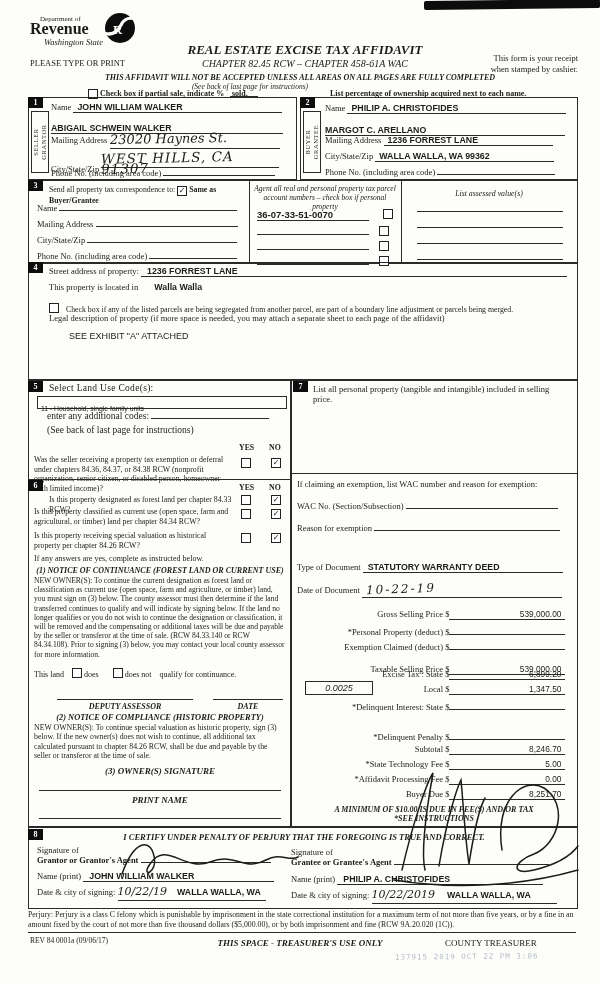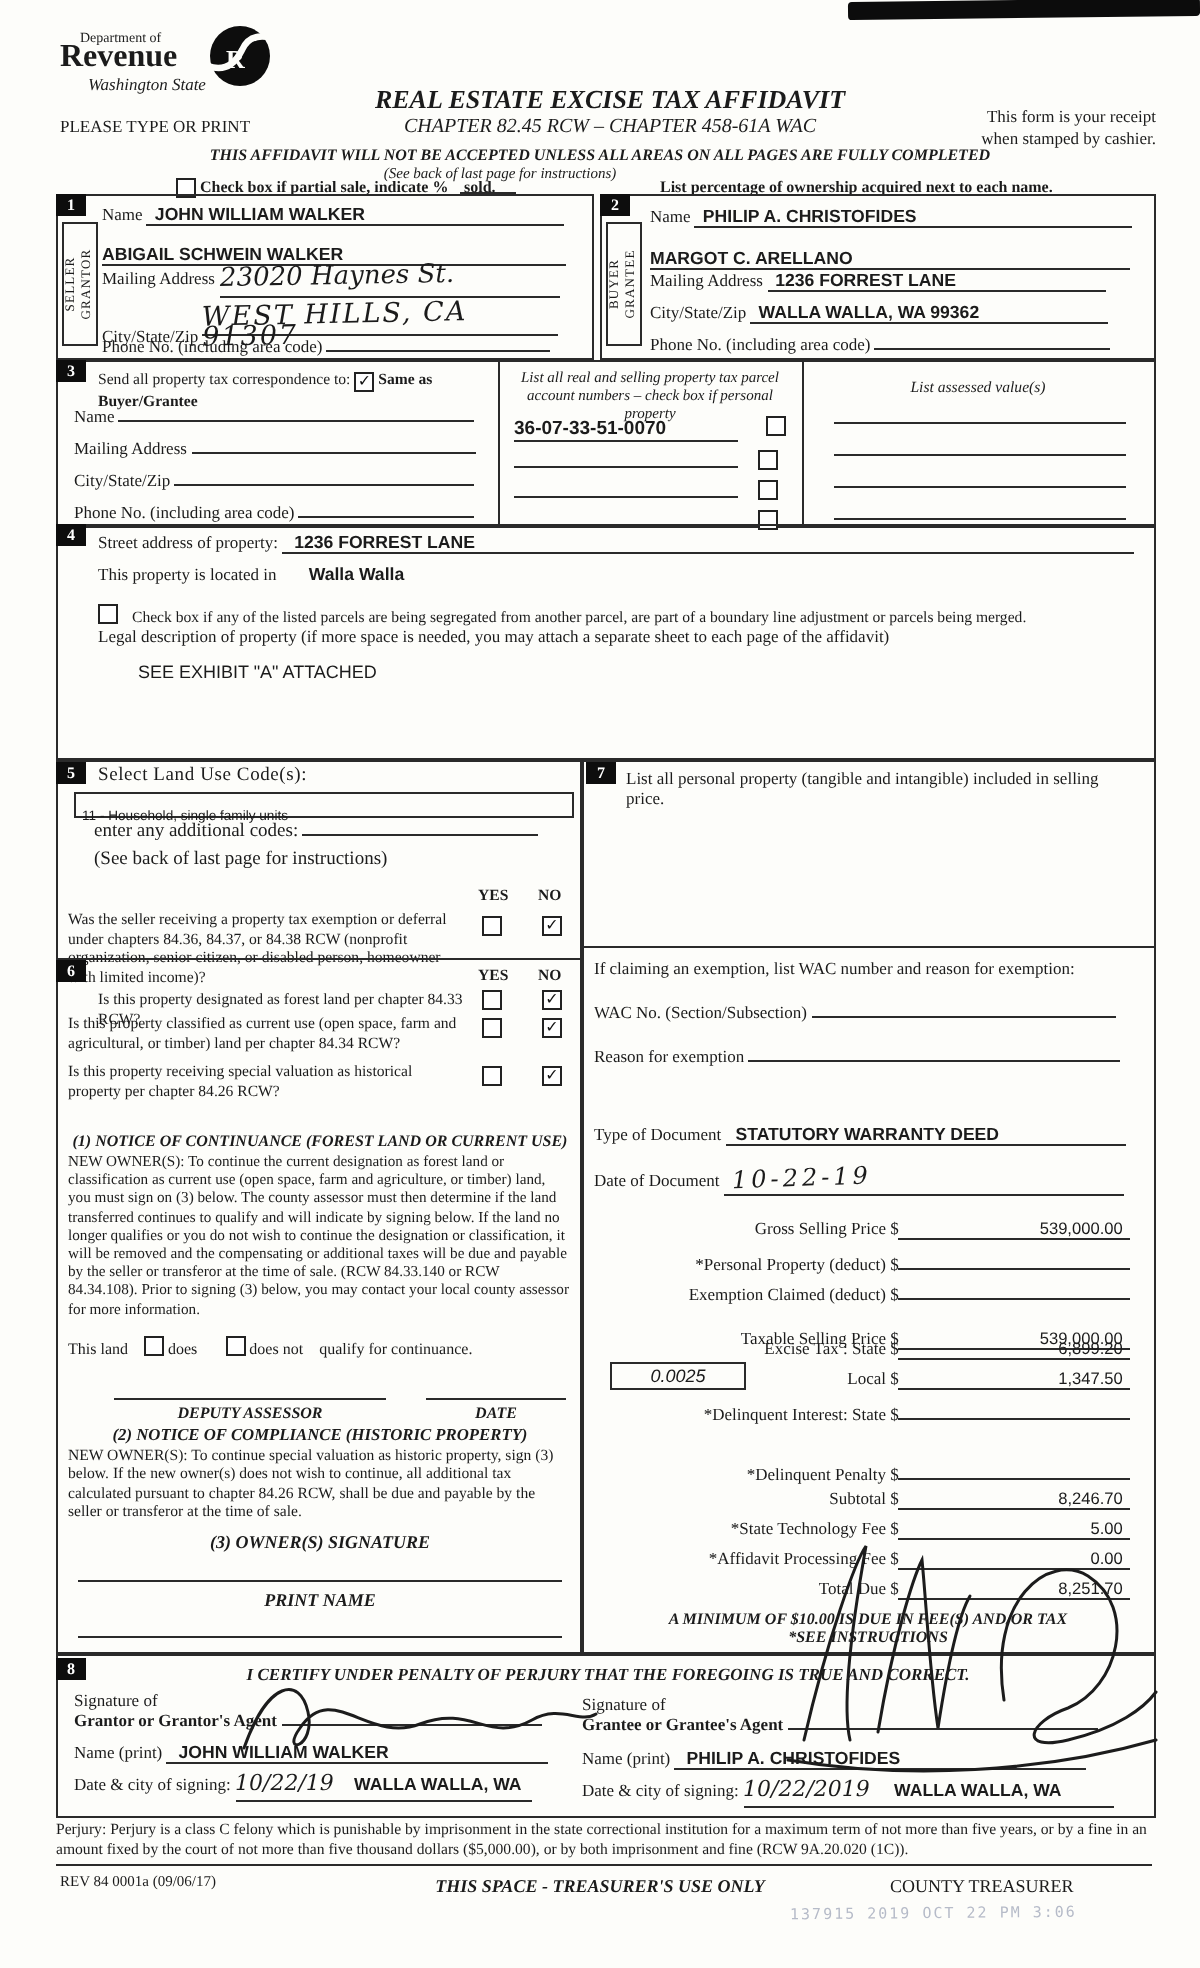--- a/index.html
+++ b/index.html
@@ -133,21 +133,21 @@
     </div>
     <div class="ab t85" style="left:8px;top:22px;"><span>Name</span>
       <span class="ul" style="width:178px;"></span></div>
     <div class="ab t85" style="left:8px;top:38px;"><span>Mailing Address</span>
       <span class="ul" style="width:142px;"></span></div>
     <div class="ab t85" style="left:8px;top:54px;"><span>City/State/Zip</span>
       <span class="ul" style="width:150px;"></span></div>
     <div class="ab t85" style="left:8px;top:70px;"><span>Phone No. (including area code)</span>
       <span class="ul" style="width:88px;"></span></div>
 
-    <div class="ab c t75" style="left:224px;top:3px;width:144px;">List all real and selling property tax parcel account numbers – check box if personal property</div>
+    <div class="ab c t75" style="left:224px;top:3px;width:144px;">Agent all real and personal property tax parcel account numbers – check box if personal property</div>
     <div class="ab" style="left:228px;top:23px;width:140px;">
       <span class="ul typed" style="width:112px;font-size:9.5px;">36-07-33-51-0070</span>
       <span class="cb" style="margin-left:10px;"></span>
     </div>
     <div class="ab" style="left:228px;top:40px;width:140px;"><span class="ul" style="width:112px;height:10px;"></span><span class="cb" style="margin-left:10px;"></span></div>
     <div class="ab" style="left:228px;top:55px;width:140px;"><span class="ul" style="width:112px;height:10px;"></span><span class="cb" style="margin-left:10px;"></span></div>
     <div class="ab" style="left:228px;top:70px;width:140px;"><span class="ul" style="width:112px;height:10px;"></span><span class="cb" style="margin-left:10px;"></span></div>
 
     <div class="ab c t78" style="left:376px;top:8px;width:168px;">List assessed value(s)</div>
     <div class="ab ul" style="left:388px;top:22px;width:146px;height:8px;"></div>
@@ -201,20 +201,21 @@
     <span class="cb ab" style="left:242px;top:114px;">✓</span>
 
     <div class="ab t78" style="left:5px;top:126px;width:200px;">Is this property classified as current use (open space, farm and agricultural, or timber) land per chapter 84.34 RCW?</div>
     <span class="cb ab" style="left:212px;top:128px;"></span>
     <span class="cb ab" style="left:242px;top:128px;">✓</span>
 
     <div class="ab t78" style="left:5px;top:150px;width:200px;">Is this property receiving special valuation as historical property per chapter 84.26 RCW?</div>
     <span class="cb ab" style="left:212px;top:152px;"></span>
     <span class="cb ab" style="left:242px;top:152px;">✓</span>
 
+    <div class="ab t8" style="left:5px;top:173px;width:250px;">If any answers are yes, complete as instructed below.</div>
     <div class="ab b t8 c" style="left:0;top:185px;width:262px;">(1) NOTICE OF CONTINUANCE (FOREST LAND OR CURRENT USE)</div>
     <div class="ab" style="left:5px;top:195px;width:251px;font-size:7.6px;line-height:9.2px;">NEW OWNER(S): To continue the current designation as forest land or classification as current use (open space, farm and agriculture, or timber) land, you must sign on (3) below. The county assessor must then determine if the land transferred continues to qualify and will indicate by signing below. If the land no longer qualifies or you do not wish to continue the designation or classification, it will be removed and the compensating or additional taxes will be due and payable by the seller or transferor at the time of sale. (RCW 84.33.140 or RCW 84.34.108). Prior to signing (3) below, you may contact your local county assessor for more information.</div>
 
     <div class="ab t8" style="left:5px;top:287px;width:252px;">
       <span>This land</span>
       <span class="cb" style="margin-left:6px;"></span>
       <span>does</span>
       <span class="cb" style="margin-left:12px;"></span>
       <span>does not</span>
       <span style="margin-left:6px;">qualify for continuance.</span>
@@ -261,21 +262,21 @@
     <div class="ab t85" style="left:0px;top:283px;width:280px;"><span style="display:inline-block;width:152px;" class="r">Taxable Selling Price</span> <span>$</span><span class="ul r money" style="width:112px;padding-right:4px;">539,000.00</span></div>
     <div class="ab t85" style="left:0px;top:288px;width:280px;"><span style="display:inline-block;width:152px;" class="r">Excise Tax : State</span> <span>$</span><span class="ul r money" style="width:112px;padding-right:4px;">6,899.20</span></div>
     <div class="ab t85" style="left:0px;top:303px;width:280px;">
       <span class="ab box c sans" style="left:14px;top:-3px;width:66px;height:12px;font-size:9px;line-height:12px;">0.0025</span>
       <span style="display:inline-block;width:152px;" class="r">Local</span> <span>$</span><span class="ul r money" style="width:112px;padding-right:4px;">1,347.50</span></div>
     <div class="ab t85" style="left:0px;top:318px;width:280px;"><span style="display:inline-block;width:152px;" class="r">*Delinquent Interest: State</span> <span>$</span><span class="ul r money" style="width:112px;padding-right:4px;height:10px;"></span></div>
     <div class="ab t85" style="left:0px;top:348px;width:280px;"><span style="display:inline-block;width:152px;" class="r">*Delinquent Penalty</span> <span>$</span><span class="ul r money" style="width:112px;padding-right:4px;height:10px;"></span></div>
     <div class="ab t85" style="left:0px;top:363px;width:280px;"><span style="display:inline-block;width:152px;" class="r">Subtotal</span> <span>$</span><span class="ul r money" style="width:112px;padding-right:4px;">8,246.70</span></div>
     <div class="ab t85" style="left:0px;top:378px;width:280px;"><span style="display:inline-block;width:152px;" class="r">*State Technology Fee</span> <span>$</span><span class="ul r money" style="width:112px;padding-right:4px;">5.00</span></div>
     <div class="ab t85" style="left:0px;top:393px;width:280px;"><span style="display:inline-block;width:152px;" class="r">*Affidavit Processing Fee</span> <span>$</span><span class="ul r money" style="width:112px;padding-right:4px;">0.00</span></div>
-    <div class="ab t85" style="left:0px;top:408px;width:280px;"><span style="display:inline-block;width:152px;" class="r">Total Due</span> <span>$</span><span class="ul r money" style="width:112px;padding-right:4px;">8,251.70</span></div>
+    <div class="ab t85" style="left:0px;top:408px;width:280px;"><span style="display:inline-block;width:152px;" class="r">Buyer Due</span> <span>$</span><span class="ul r money" style="width:112px;padding-right:4px;">8,251.70</span></div>
 
     <div class="ab b c t8" style="left:0;top:424px;width:286px;">A MINIMUM OF $10.00 IS DUE IN FEE(S) AND/OR TAX</div>
     <div class="ab b c t8" style="left:0;top:433px;width:286px;">*SEE INSTRUCTIONS</div>
   </div>
 
   <div class="ab box" style="left:28px;top:827px;width:548px;height:80px;">
     <div class="numbox ab" style="left:-1px;top:1px;">8</div>
     <div class="ab b c t85" style="left:30px;top:4px;width:490px;">I CERTIFY UNDER PENALTY OF PERJURY THAT THE FOREGOING IS TRUE AND CORRECT.</div>
 
     <div class="ab t85" style="left:8px;top:17px;">Signature of</div>

